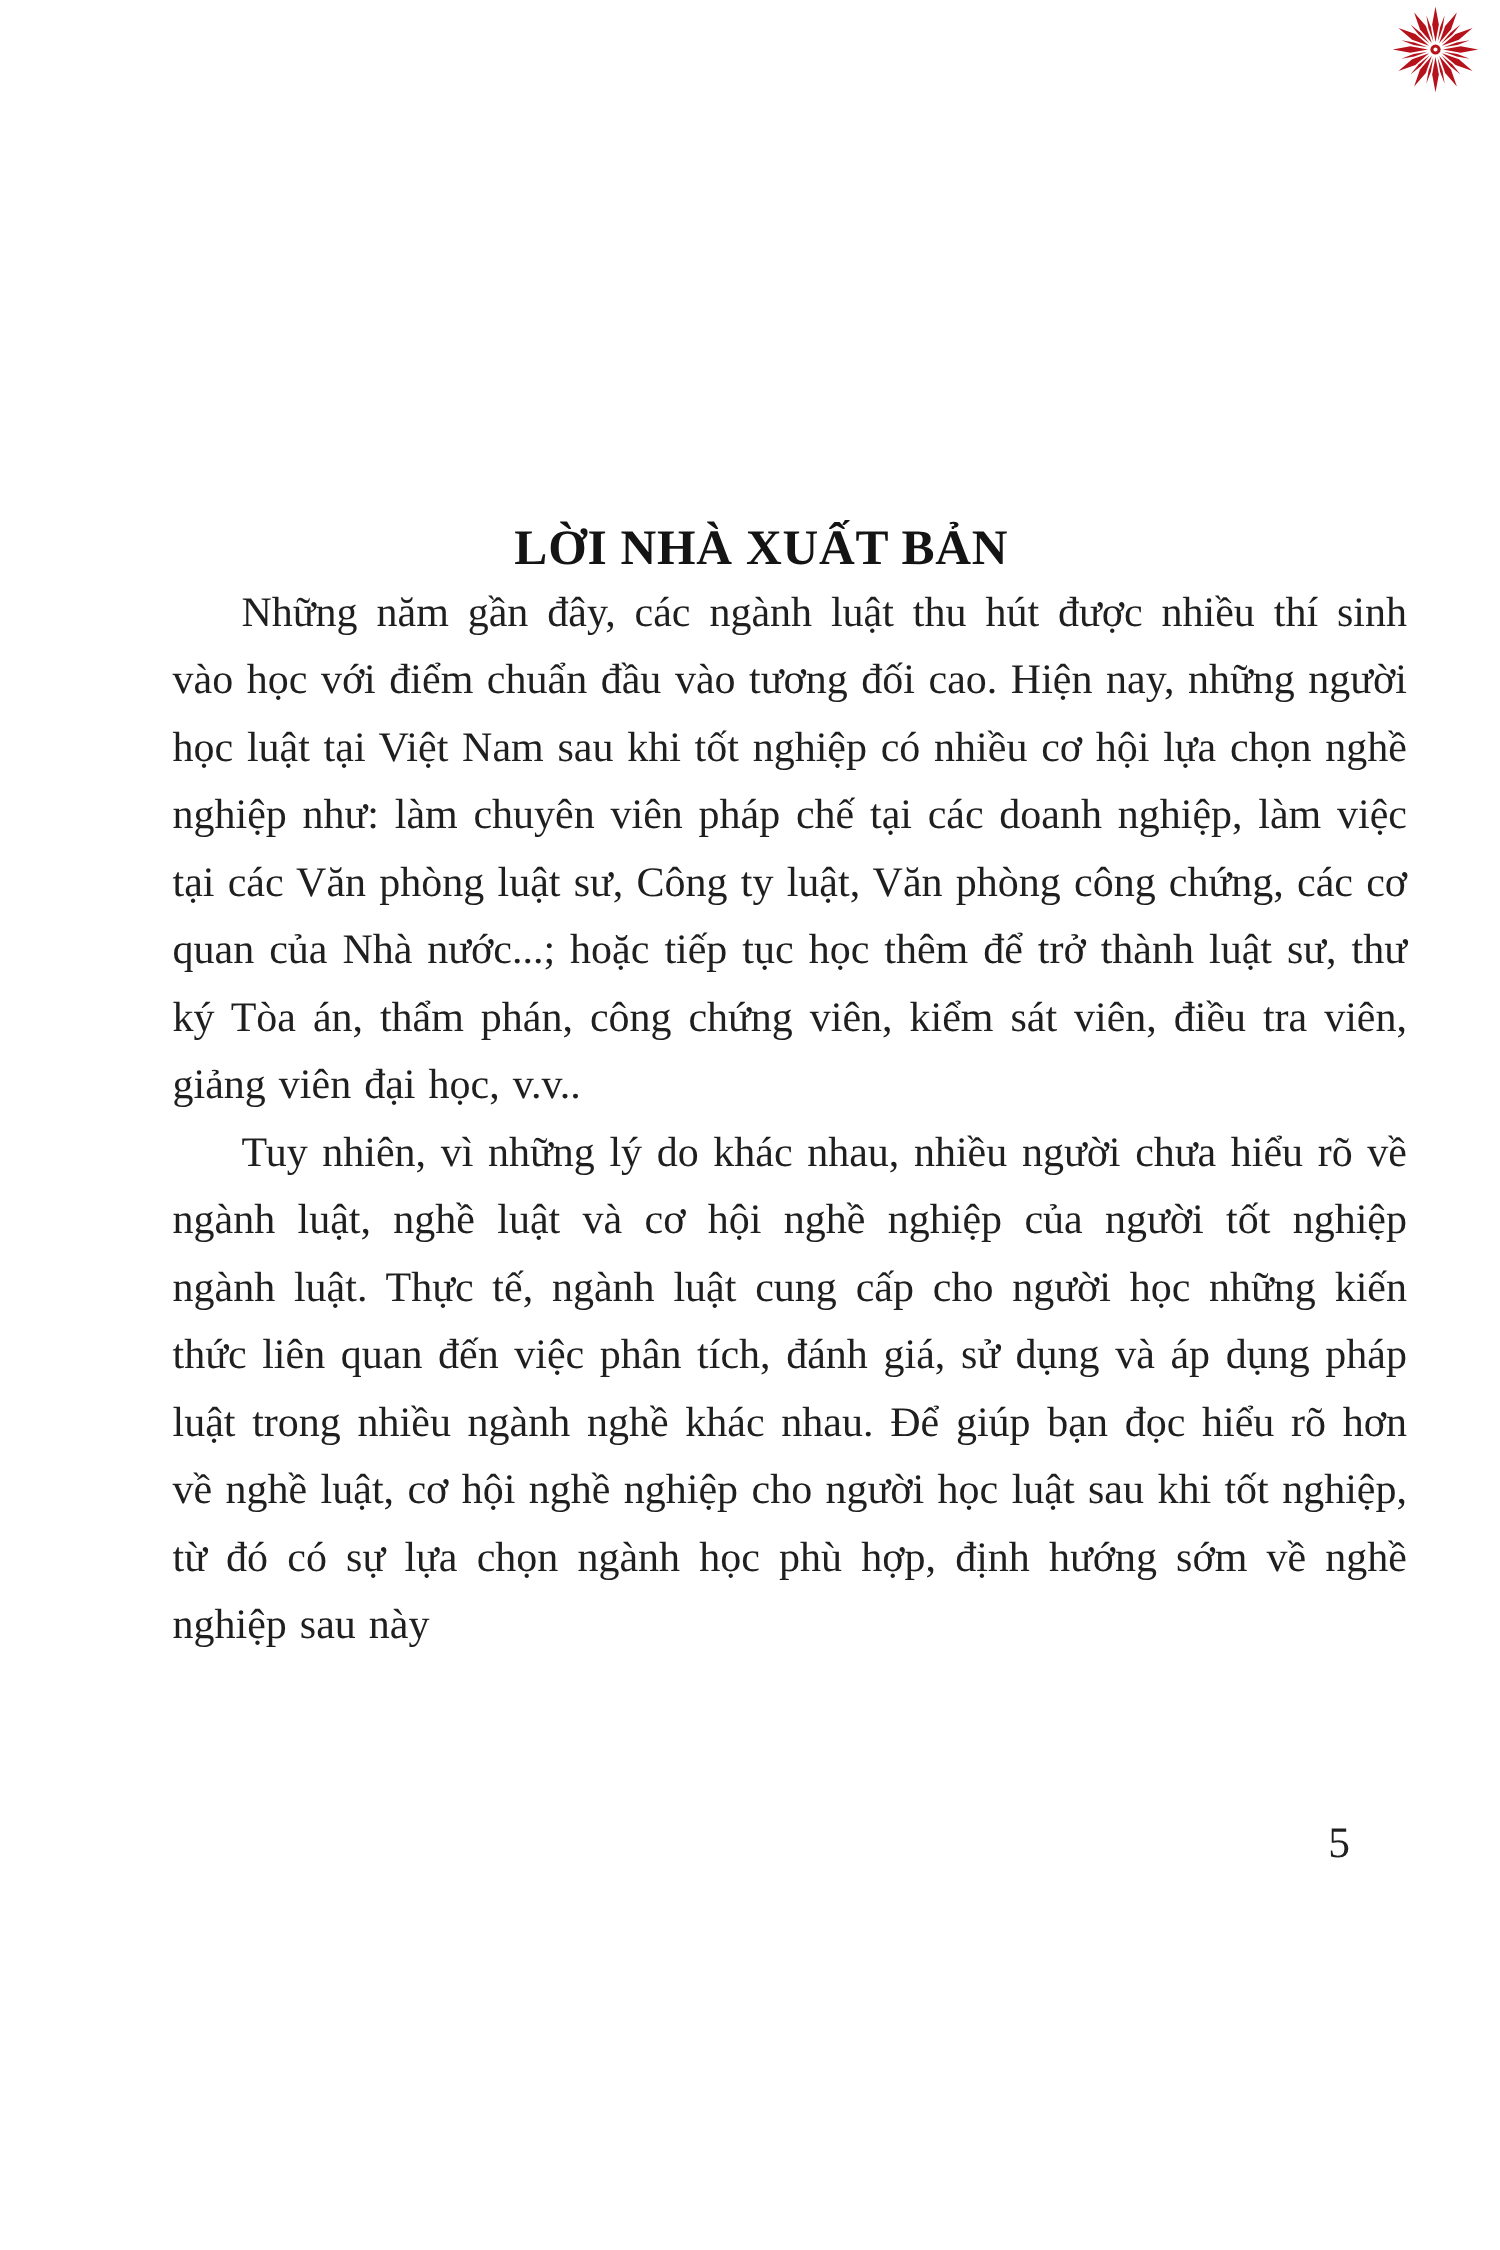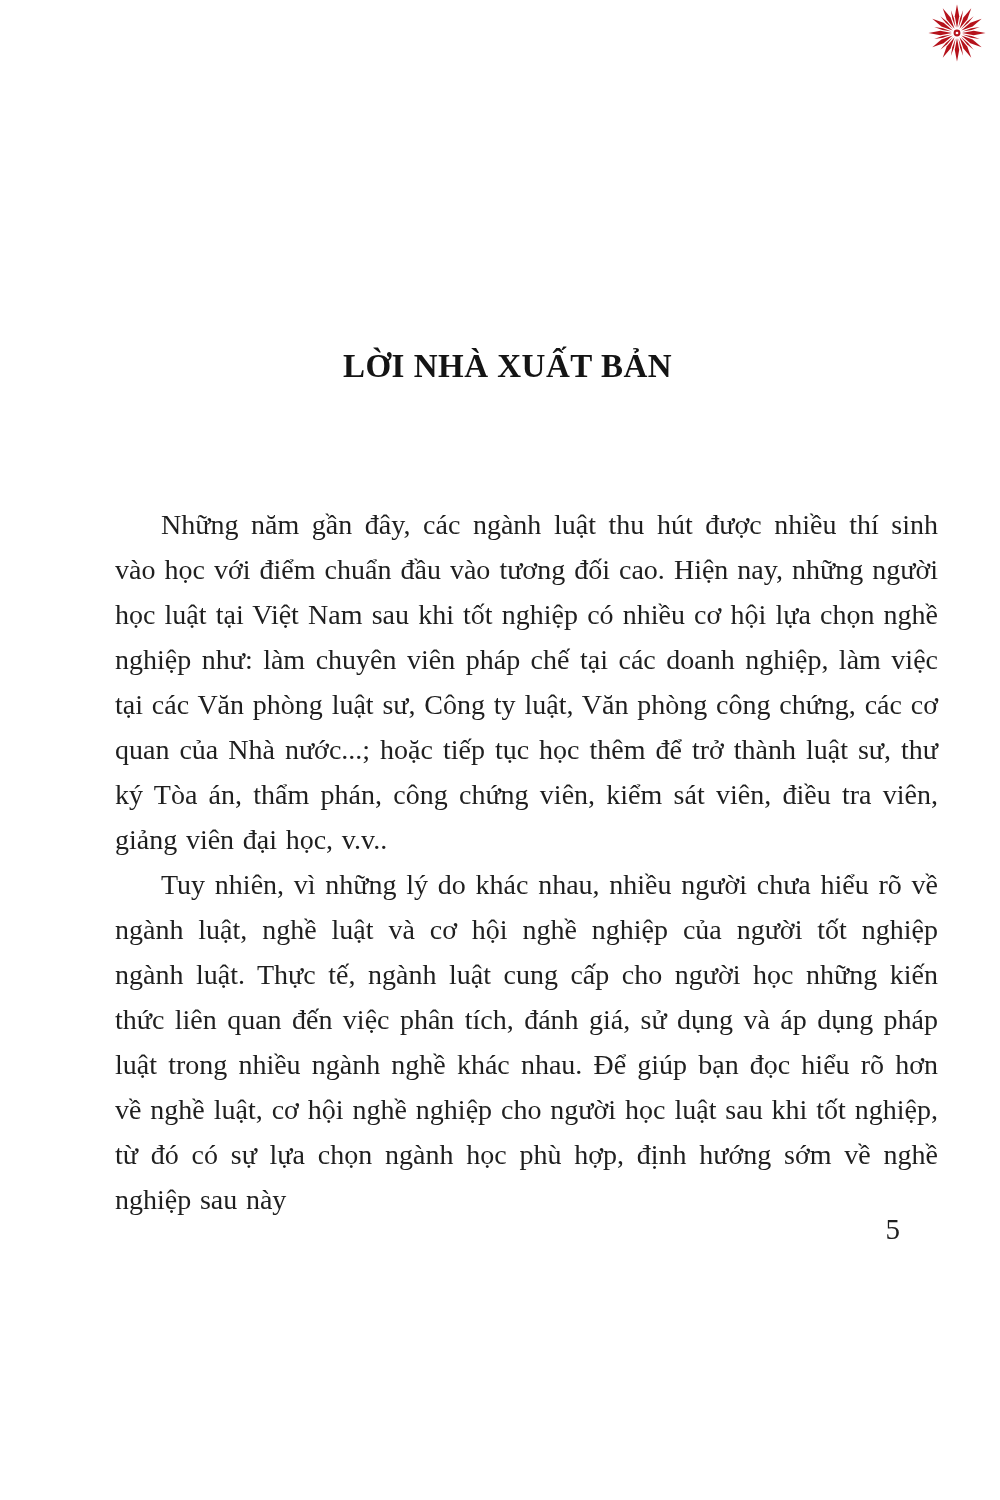--- a/index.html
+++ b/index.html
@@ -27,21 +27,20 @@
     margin-left: 115px;
     margin-right: 100px;
     text-align: center;
     font-size: 33px;
     font-weight: bold;
     line-height: 1.15;
     letter-spacing: 0.5px;
     color: #141414;
   }
   .body-text {
-    margin-top: 116px;
     padding-left: 115px;
     padding-right: 62px;
   }
   .body-text p {
     font-size: 28px;
     line-height: 45px;
     text-align: justify;
     text-indent: 46px;
     word-spacing: 0.06em;
     color: #1f1f1f;

